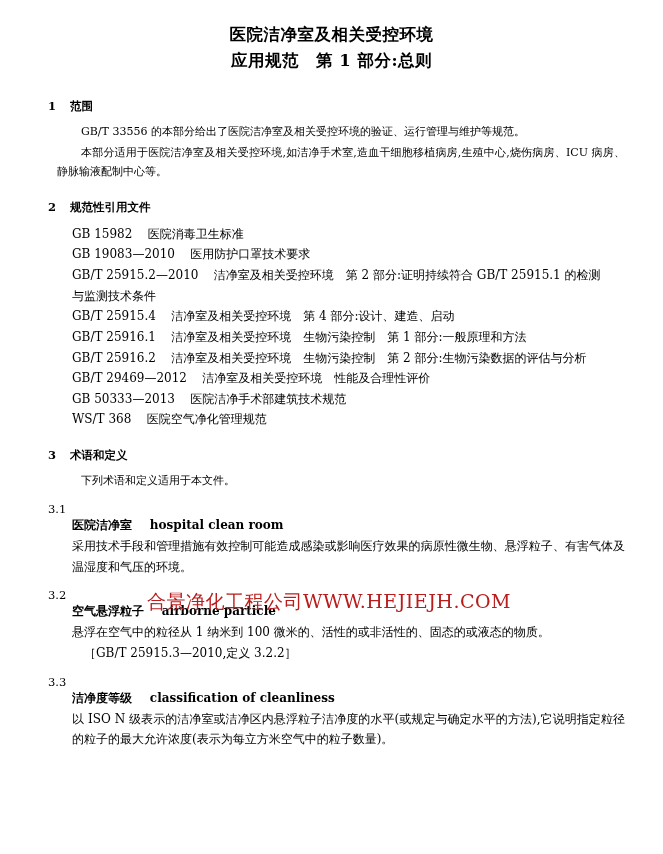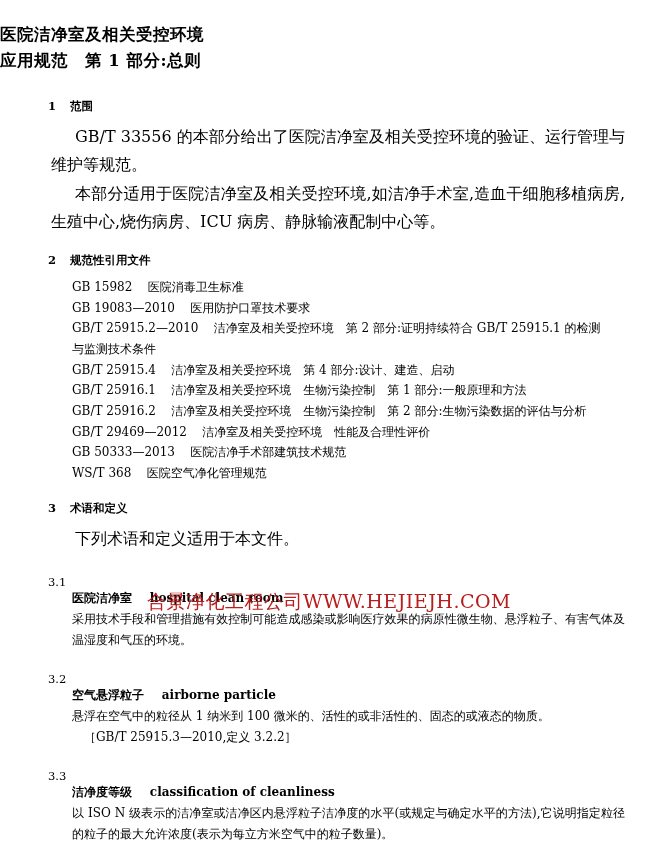--- a/index.html
+++ b/index.html
@@ -16,21 +16,21 @@
     overflow: hidden;
   }
   .page {
     position: relative;
     width: 663px;
     height: 854px;
     box-sizing: border-box;
     padding: 0;
   }
   .title-block {
-    text-align: left;
+    text-align: center;
     margin-top: 22px;
   }
   .title-line {
     font-weight: bold;
     font-size: 16.5px;
     letter-spacing: 0.5px;
     line-height: 1.55;
   }
   .title-line-2 {
     font-weight: bold;
@@ -47,41 +47,41 @@
     font-weight: bold;
     font-size: 11.5px;
     margin-top: 18px;
     margin-bottom: 9px;
   }
   .clause-head .num {
     display: inline-block;
     width: 22px;
   }
   .para {
-    font-size: 16px;
+    font-size: 11px;
     line-height: 1.72;
     text-indent: 24px;
-    margin: 0 0 2px 3px;
+    margin: 0 0 2px 9px;
     text-align: justify;
   }
   .ref-list {
   }
   .ref-item {
     font-size: 12px;
     line-height: 1.72;
     padding-left: 24px;
     text-align: justify;
   }
   .ref-item .cont {
     display: block;
     padding-left: 0;
   }
   .term-num {
     font-size: 11.5px;
-    margin-top: 22px;
+    margin-top: 11px;
     margin-bottom: 1px;
   }
   .term-head {
     font-size: 12px;
     margin-bottom: 2px;
     padding-left: 24px;
   }
   .term-head .cn {
     font-weight: bold;
   }

